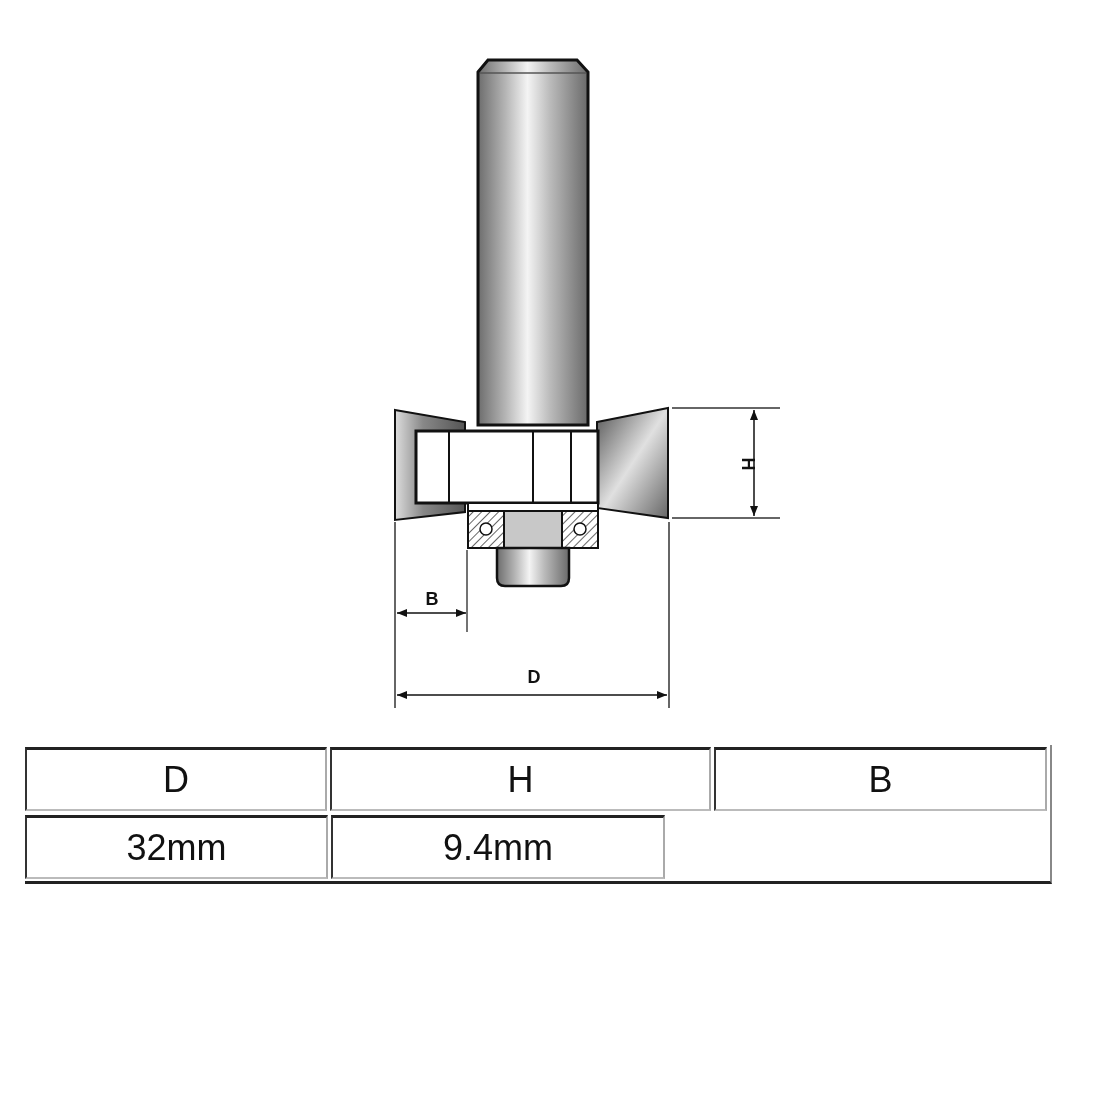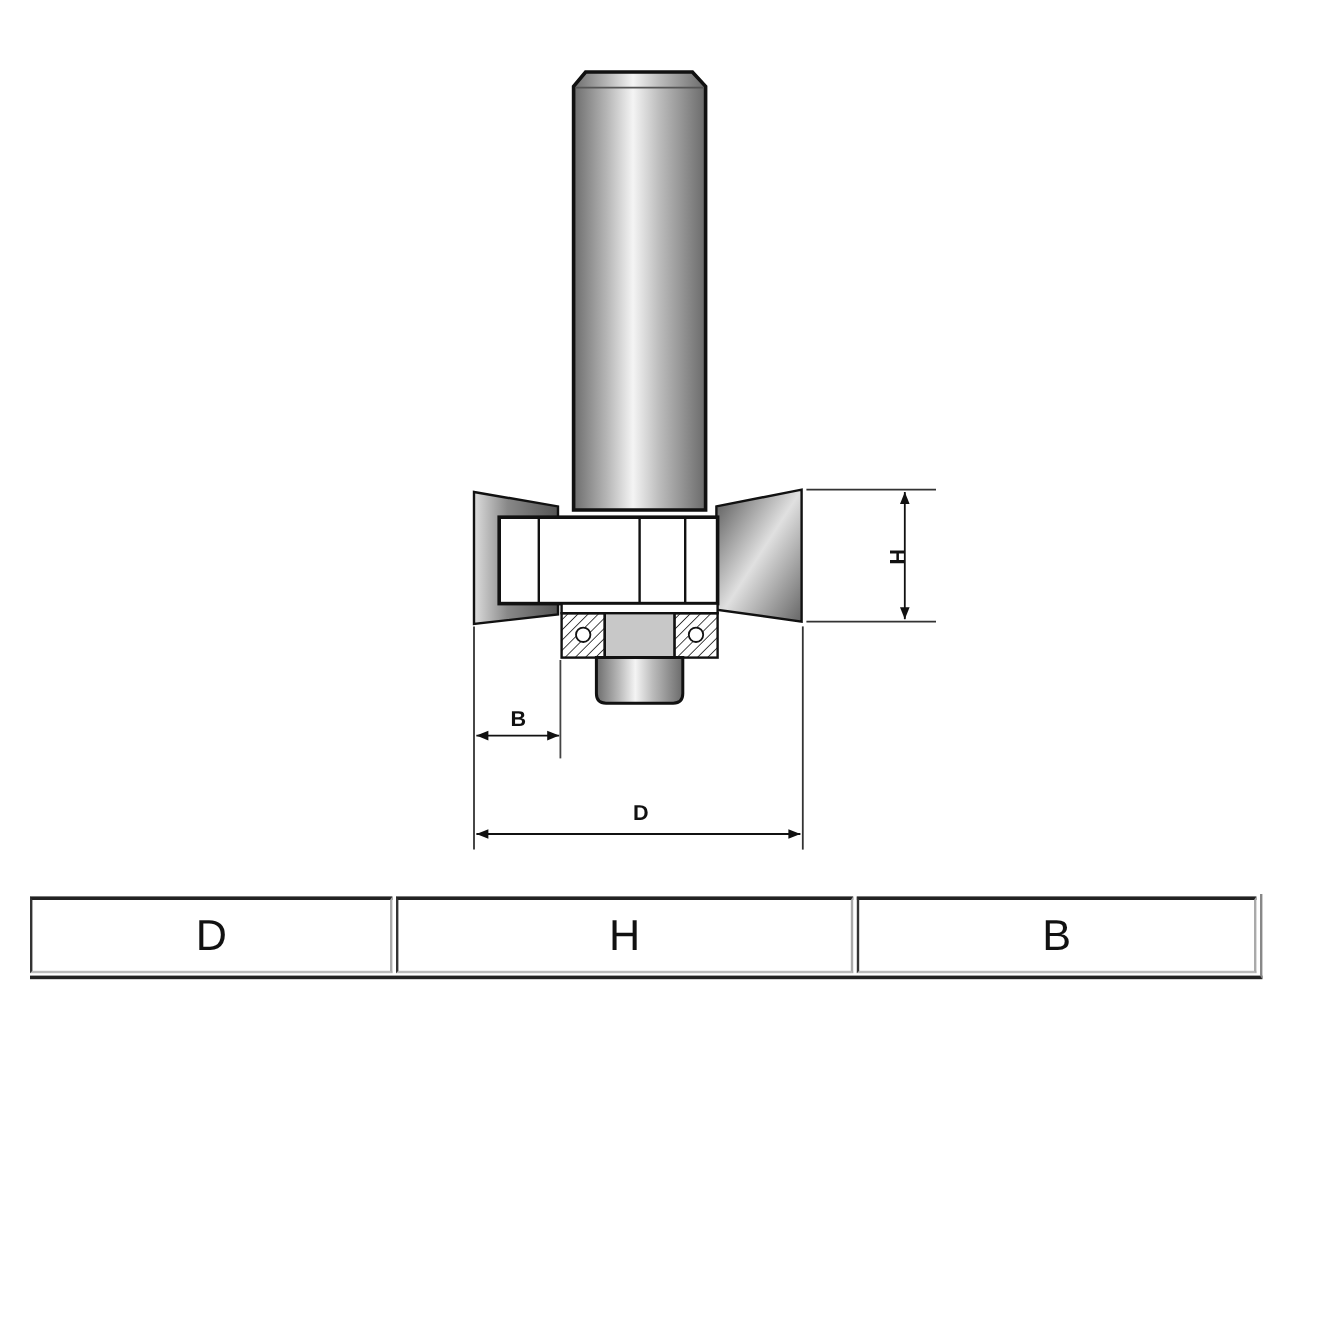--- a/index.html
+++ b/index.html
@@ -99,14 +99,16 @@
   </g>
 </svg>
 
 <div class="spec-table">
   <div class="row hdr">
     <div class="cell c1">D</div>
     <div class="cell c2">H</div>
     <div class="cell c3">B</div>
   </div>
   <div class="row val">
+    <div class="cell c1">32mm</div>
+    <div class="cell c3">9.4mm</div>
   </div>
 </div>
 
 </body></html>

